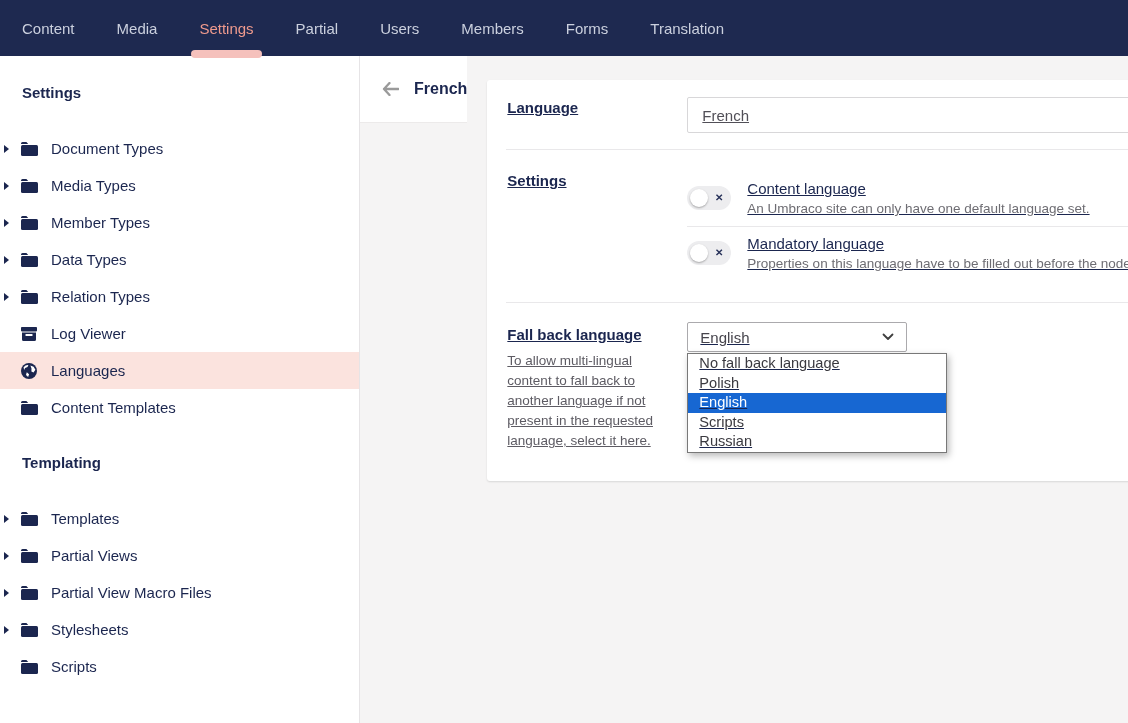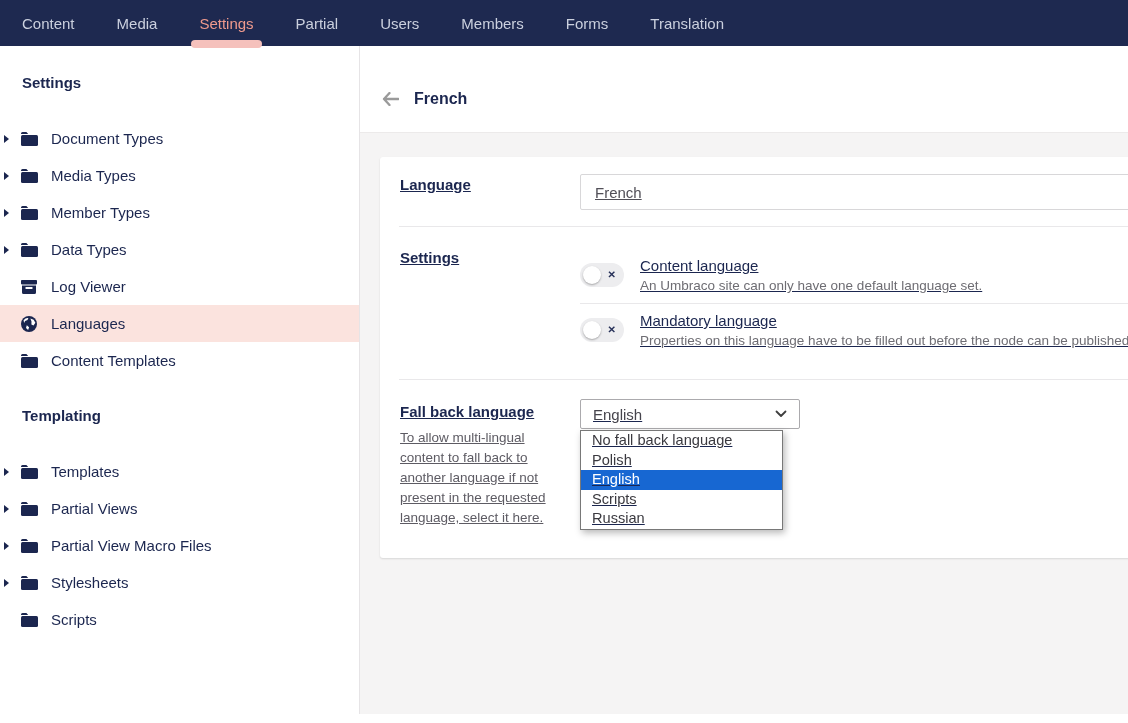--- a/index.html
+++ b/index.html
@@ -6,21 +6,21 @@
   html, body { width: 1128px; height: 723px; overflow: hidden; }
   body {
     font-family: "Liberation Sans", sans-serif;
     background: #ffffff;
     color: #1b264f;
     font-size: 15px;
   }
 
   
   .topnav {
-    height: 46px;
+    height: 56px;
     background: #1e2950;
     display: flex;
     align-items: stretch;
     padding-left: 1px;
     position: relative;
     z-index: 5;
   }
   .nav-item {
     position: relative;
     display: flex;
@@ -81,21 +81,21 @@
     border-bottom: 4.5px solid transparent;
   }
   .tree-icon {
     margin-left: 5px;
     width: 17px; height: 16px;
     display: flex; align-items: center;
   }
   .tree-label { margin-left: 13px; color: #1b264f; }
 
   
-  .main { flex: 1; display: flex; flex-direction: column; background: #f5f4f4; margin-top: 20px; }
+  .main { flex: 1; display: flex; background: #f5f4f4; }
   .editor-header {
     height: 67px;
     background: #ffffff;
     display: flex;
     align-items: center;
     padding-left: 19px;
     border-bottom: 1px solid #eceaea;
   }
   .back-btn {
     background: none; border: none; cursor: pointer;
@@ -192,21 +192,21 @@
     background: #ffffff;
     display: flex;
     align-items: center;
     padding: 0 12px;
     cursor: pointer;
   }
   .select-value { flex: 1; font-size: 15px; color: #46444c; }
 
   .listbox {
     left: 200px; top: 273px;
-    width: 203px;
+    width: 260px;
     background: #ffffff;
     border: 1px solid #787878;
     box-shadow: 2px 3px 7px rgba(0,0,0,0.28);
     z-index: 10;
     padding: 0;
   }
   .option {
     height: 19.6px;
     line-height: 19.6px;
     padding-left: 11px;
@@ -293,20 +293,32 @@
         <span class="caret-box">
             <span class="caret"></span>
           </span>
         <span class="tree-icon">
             <svg width="17" height="14" viewBox="0 0 17 14">
               <path fill="#1b264f" d="M0 1.5A1.5 1.5 0 0 1 1.5 0h3.9L7.2 1.9H0z"></path>
               <rect fill="#1b264f" y="3" width="17" height="11" rx="1.5"></rect>
             </svg>
           </span>
         <span class="tree-label">Data Types</span>
+      </li>
+      <li class="tree-row">
+        <span class="caret-box">
+            <span class="caret"></span>
+          </span>
+        <span class="tree-icon">
+            <svg width="17" height="14" viewBox="0 0 17 14">
+              <path fill="#1b264f" d="M0 1.5A1.5 1.5 0 0 1 1.5 0h3.9L7.2 1.9H0z"></path>
+              <rect fill="#1b264f" y="3" width="17" height="11" rx="1.5"></rect>
+            </svg>
+          </span>
+        <span class="tree-label">Relation Types</span>
       </li>
       <li class="tree-row">
         <span class="caret-box empty"></span>
         <span class="tree-icon">
             <svg width="16" height="14" viewBox="0 0 16 14">
               <rect fill="#1b264f" width="16" height="4.4" rx="0.8"></rect>
               <path fill="#1b264f" d="M1 5.6h14v6.9A1.5 1.5 0 0 1 13.5 14h-11A1.5 1.5 0 0 1 1 12.5z"></path>
               <rect fill="#ffffff" x="4.5" y="7" width="7" height="1.9" rx="0.5"></rect>
             </svg>
           </span>

